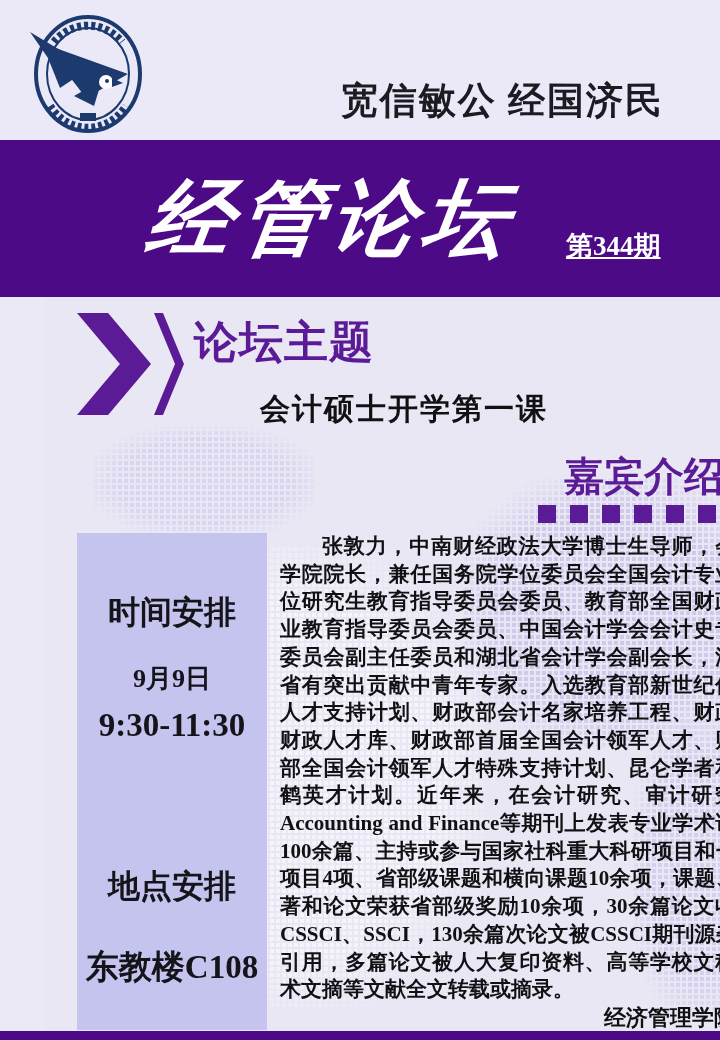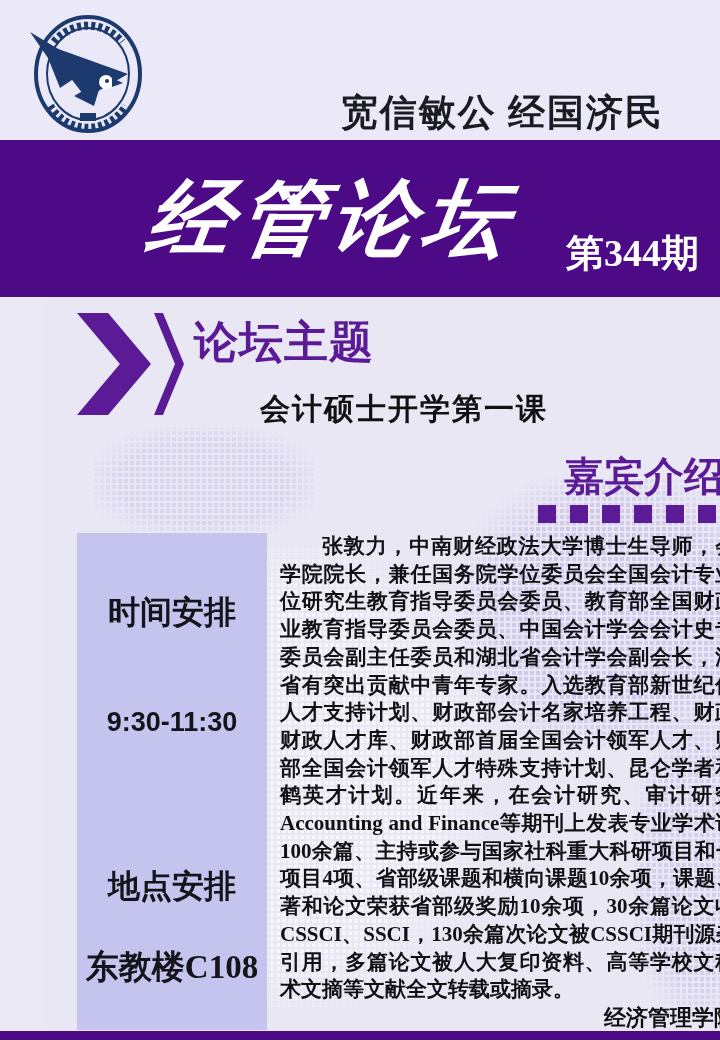--- a/index.html
+++ b/index.html
@@ -5,35 +5,35 @@
   html,body{margin:0;padding:0;background:#ffffff;}
   .poster{
     position:relative; width:720px; height:1040px; overflow:hidden;
     background:#ebe9f6;
     font-family:"Liberation Serif", serif;
   }
   
   .hdr{position:absolute;left:0;top:0;width:720px;height:140px;background:#ebe9f7;}
   .logo{position:absolute;left:24px;top:10px;width:124px;height:126px;}
   .slogan{
-    position:absolute; right:56px; top:88px;
+    position:absolute; right:56px; top:76px;
     font-size:37px; font-weight:900; letter-spacing:2px; color:#1b1b22;
     white-space:nowrap;
   }
   
   .band{position:absolute;left:0;top:140px;width:720px;height:157px;background:#4c0a86;}
   .callig{
     position:absolute; left:148px; top:22px; width:400px;
     color:#ffffff; font-size:84px; font-weight:bold; font-style:italic;
     letter-spacing:8px; white-space:nowrap; transform:skewX(-8deg);
     font-family:"DejaVu Serif", serif;
   }
   .issue{
     position:absolute; left:566px; top:88px;
-    color:#ffffff; font-size:38px; font-weight:900; white-space:nowrap;
+    color:#ffffff; font-size:27px; font-weight:900; white-space:nowrap;text-decoration:underline;
   }
   
   .main{position:absolute;left:12px;top:297px;width:720px;height:735px;background:#e9e7f4;margin-left:32px;}
   
   .map{position:absolute;pointer-events:none;
        -webkit-mask-image:radial-gradient(ellipse at center,#000 55%,transparent 80%);
        mask-image:radial-gradient(ellipse at center,#000 55%,transparent 80%);}
   .map::before{content:"";position:absolute;inset:0;background:var(--c);
        -webkit-mask-image:repeating-linear-gradient(0deg,#000 0 4px,transparent 4px 6px),
                           repeating-linear-gradient(90deg,#000 0 4px,transparent 4px 6px);
@@ -63,21 +63,21 @@
     position:absolute;left:520px;top:152px;
     color:#5b1b96;font-size:40px;font-weight:700;white-space:nowrap;
   }
   .squares{position:absolute;left:494px;top:208px;display:flex;gap:14px;}
   .squares span{width:18px;height:18px;background:#5b1b96;display:block;}
   
   .panel{position:absolute;left:33px;top:236px;width:190px;height:497px;background:#c5c4ee;}
   .panel .row{position:absolute;left:0;width:190px;text-align:center;color:#14141a;white-space:nowrap;}
   .r-tlabel{top:58px;font-size:32px;font-weight:900;}
   .r-date{top:128px;font-size:26px;font-weight:900;}
-  .r-time{top:174px;font-size:27px;font-weight:900;font-family:Liberation Sans, sans-serif;}
+  .r-time{top:174px;font-size:33px;font-weight:900;font-family:Liberation Serif, serif;}
   .r-plabel{top:332px;font-size:32px;font-weight:900;}
   .r-place{top:412px;font-size:33px;font-weight:900;}
   
   .bio{
     position:absolute;left:236px;top:236px;width:478px;margin:0;
     color:#111114;font-size:21px;line-height:27.7px;font-weight:900;
     text-indent:2em;text-align:justify;
   }
   .signature{
     position:absolute;right:28px;top:706px;
@@ -132,20 +132,21 @@
       <span></span>
       <span></span>
       <span></span>
       <span></span>
       <span></span>
       <span></span>
     </div>
 
     <div class="panel">
       <div class="row r-tlabel">时间安排</div>
+      <div class="row r-date">9月9日</div>
       <div class="row r-time">9:30-11:30</div>
       <div class="row r-plabel">地点安排</div>
       <div class="row r-place">东教楼C108</div>
     </div>
 
     <p class="bio">张敦力，中南财经政法大学博士生导师，会计学院院长，兼任国务院学位委员会全国会计专业学位研究生教育指导委员会委员、教育部全国财政行业教育指导委员会委员、中国会计学会会计史专业委员会副主任委员和湖北省会计学会副会长，湖北省有突出贡献中青年专家。入选教育部新世纪优秀人才支持计划、财政部会计名家培养工程、财政部财政人才库、财政部首届全国会计领军人才、财政部全国会计领军人才特殊支持计划、昆仑学者和黄鹤英才计划。近年来，在会计研究、审计研究、Accounting and Finance等期刊上发表专业学术论文100余篇、主持或参与国家社科重大科研项目和一般项目4项、省部级课题和横向课题10余项，课题、专著和论文荣获省部级奖励10余项，30余篇论文收录CSSCI、SSCI，130余篇次论文被CSSCI期刊源杂志引用，多篇论文被人大复印资料、高等学校文科学术文摘等文献全文转载或摘录。</p>
 
     <div class="signature">经济管理学院</div>
   </div>
 

